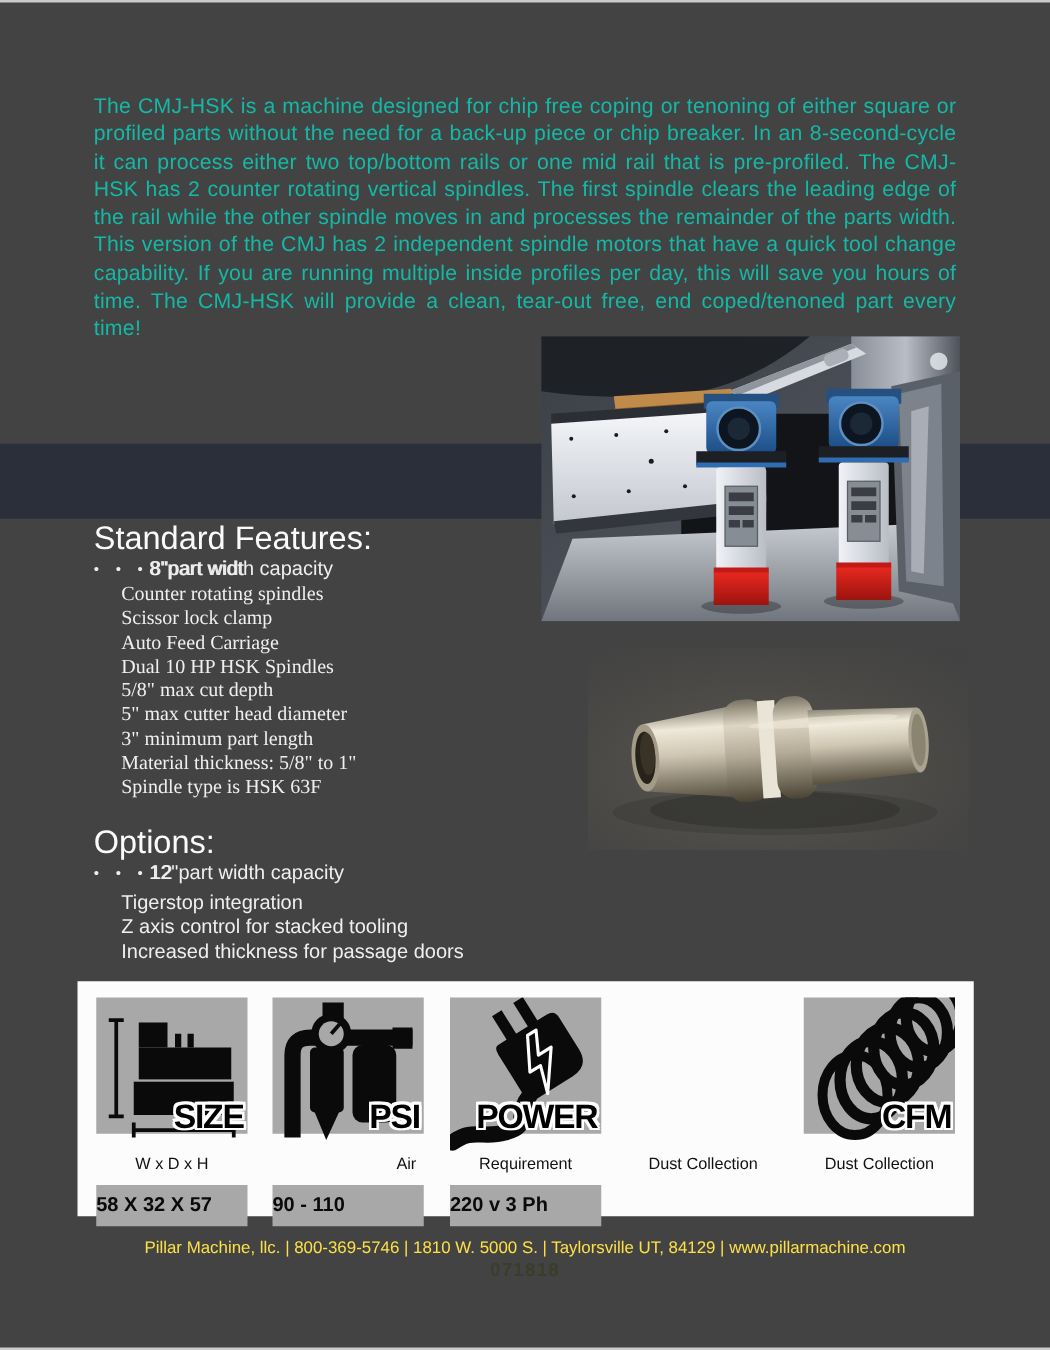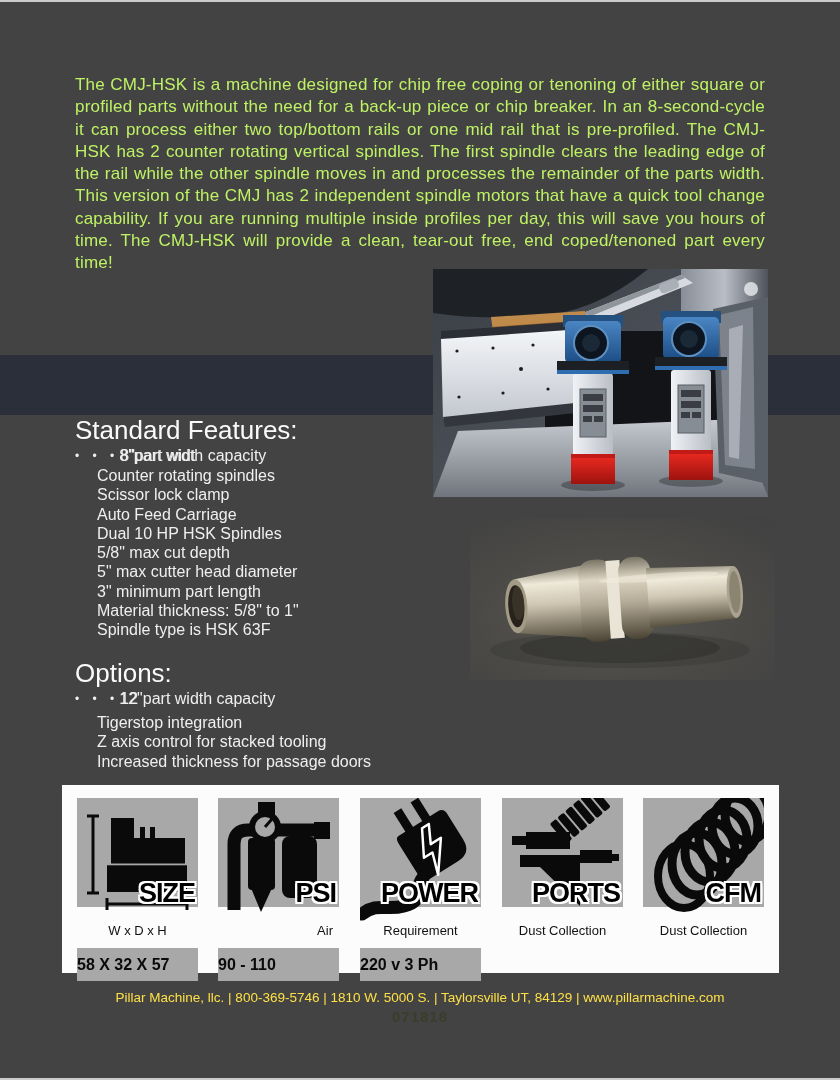--- a/index.html
+++ b/index.html
@@ -7,21 +7,21 @@
     position:relative;width:840px;height:1080px;margin:0 auto;
     background:#434343;overflow:hidden;
     font-family:"Liberation Sans","DejaVu Sans",sans-serif;
   }
   .edge-line{position:absolute;left:0;width:840px;height:2px;background:#cbcbcb;}
   #edge-top{top:0;} #edge-bottom{bottom:0;}
 
   
   #intro{
     position:absolute;left:75px;top:57px;width:690px;
-    color:#bef264;font-size:17px;line-height:22.3px;
+    color:#14b8a6;font-size:17px;line-height:22.3px;
     text-align:justify;letter-spacing:.2px;
   }
 
   
   #band{position:absolute;left:0;top:355px;width:840px;height:60px;background:#2b2f3a;}
 
   
   #machine-photo{position:absolute;left:433px;top:269px;width:335px;height:228px;}
   #tool-photo{position:absolute;left:470px;top:518px;width:305px;height:162px;}
 
@@ -29,21 +29,21 @@
   .heading{position:absolute;left:75px;color:#fafafa;font-size:26px;font-weight:400;}
   #features-heading{top:415px;}
   #options-heading{top:658px;}
   .first-line{position:absolute;left:75px;color:#efefef;font-size:16px;white-space:nowrap;}
   #features-first{top:447px;}
   #options-first{top:690px;}
   .dots{font-size:12px;letter-spacing:5px;vertical-align:1px;color:#efefef;}
   .dbl{text-shadow:1px 0 0 #e8e8e8;}
   .feat-list{position:absolute;left:97px;margin:0;padding:0;list-style:none;
     color:#efefef;font-size:16px;line-height:19.3px;}
-  #features-list{top:466px;}
+  #features-list{top:466px;font-family:Liberation Serif, serif;}
   #options-list{top:713px;}
 
   
   #specs-panel{position:absolute;left:62px;top:785px;width:717px;height:188px;background:#fcfcfc;}
   .spec-col{position:absolute;top:13px;width:121px;height:175px;}
   .icon-box{position:relative;width:121px;height:109px;background:#a8a8a8;}
   .icon-box svg{position:absolute;left:0;top:0;}
   .spec-title{
     position:absolute;right:3px;bottom:-2px;color:#000;
     font-size:27px;font-weight:bold;letter-spacing:-1px;
@@ -296,41 +296,20 @@
           </g>
           <path d="M64 78 C50 96 66 102 44 108 C26 113 18 104 2 116" stroke="#0a0a0a" stroke-width="13" fill="none" stroke-linecap="round"></path>
         </svg>
         <div class="spec-title">POWER</div>
       </div>
       <div class="spec-sub">Requirement</div>
       <div class="spec-value">220 v 3 Ph</div>
     </div>
 
     <div class="spec-col" id="spec-col-3">
-      <div class="icon-box">
-        <svg width="121" height="125" viewBox="0 0 121 125">
-          <g transform="translate(56,36) rotate(-40)" fill="#0a0a0a">
-            <rect x="0" y="-13" width="8" height="26" rx="2"></rect>
-            <rect x="10" y="-13" width="8" height="26" rx="2"></rect>
-            <rect x="20" y="-13" width="8" height="26" rx="2"></rect>
-            <rect x="30" y="-13" width="8" height="26" rx="2"></rect>
-            <rect x="40" y="-13" width="8" height="26" rx="2"></rect>
-            <rect x="50" y="-13" width="8" height="26" rx="2"></rect>
-          </g>
-          <g fill="#0a0a0a">
-            <rect x="24" y="34" width="44" height="17"></rect>
-            <rect x="10" y="38" width="14" height="9"></rect>
-            <rect x="18" y="57" width="60" height="12"></rect>
-            <polygon points="38,69 78,69 78,108"></polygon>
-            <rect x="78" y="52" width="32" height="13"></rect>
-            <rect x="104" y="56" width="13" height="7"></rect>
-          </g>
-        </svg>
-        <div class="spec-title">PORTS</div>
-      </div>
       <div class="spec-sub">Dust Collection</div>
     </div>
 
     <div class="spec-col" id="spec-col-4">
       <div class="icon-box">
         <svg width="121" height="125" viewBox="0 0 121 125">
           <g fill="none" stroke="#0a0a0a">
             <ellipse cx="104" cy="16" rx="22" ry="27" stroke-width="9"></ellipse>
             <ellipse cx="92" cy="28" rx="23" ry="28" stroke-width="9"></ellipse>
             <ellipse cx="80" cy="41" rx="24" ry="29" stroke-width="9"></ellipse>

